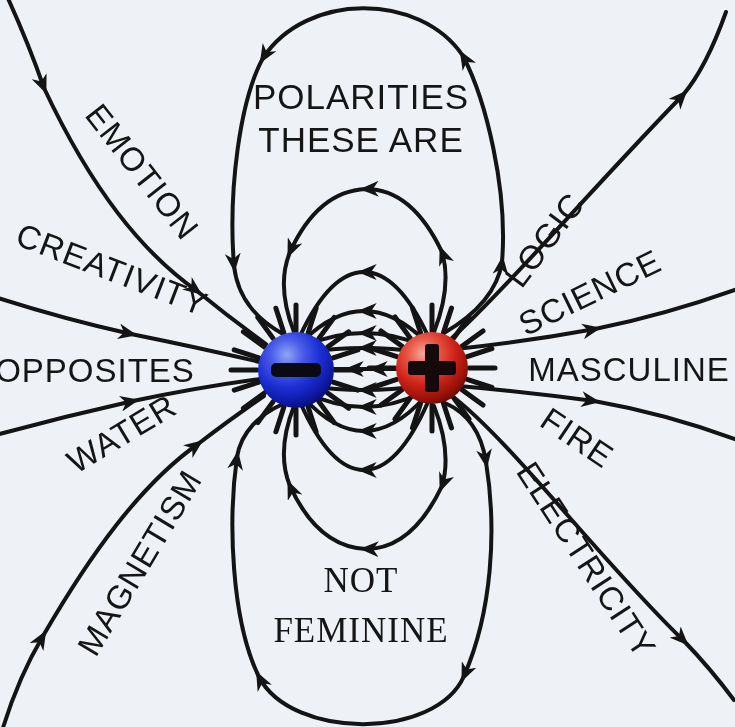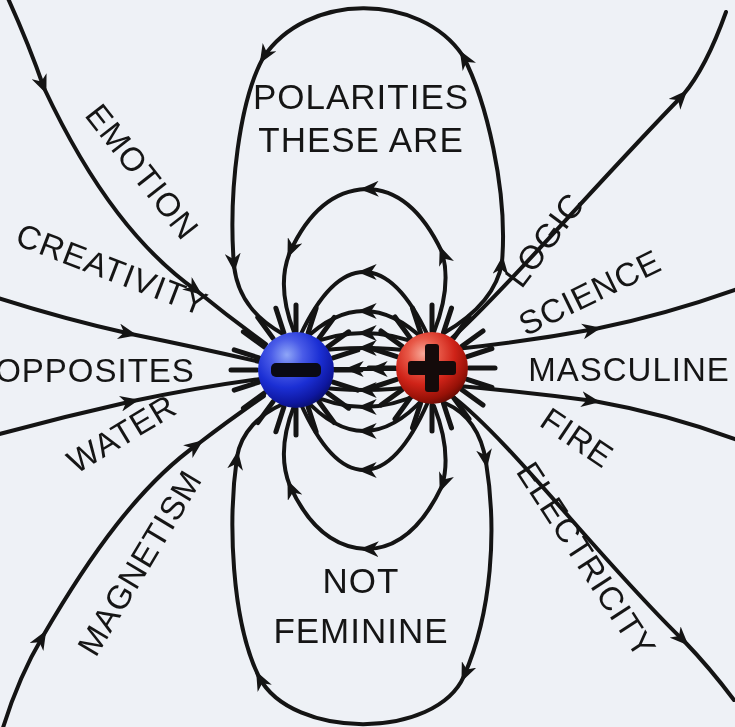--- a/index.html
+++ b/index.html
@@ -26,21 +26,21 @@
     position:absolute;
     transform:translate(-50%,-50%);
     text-align:center;
     color:#151515;
     font-size:35px;
     letter-spacing:1px;
     line-height:1.22;
     z-index:3;
   }
   .ctitle span{display:block;}
-  .ctitle.bottom{line-height:1.42;}
+  .ctitle.bottom{line-height:1.42;font-family:Liberation Serif, serif;}
 </style>
 </head>
 <body>
 
 <div class="stage">
 
   <svg width="735" height="727" viewBox="0 0 735 727">
     <defs>
       <marker id="arr" viewBox="0 0 12 10" refX="8" refY="5" markerWidth="19" markerHeight="16" orient="auto" markerUnits="userSpaceOnUse">
         <path d="M0,0 L12,5 L0,10 L3.5,5 Z" fill="#141414"></path>

